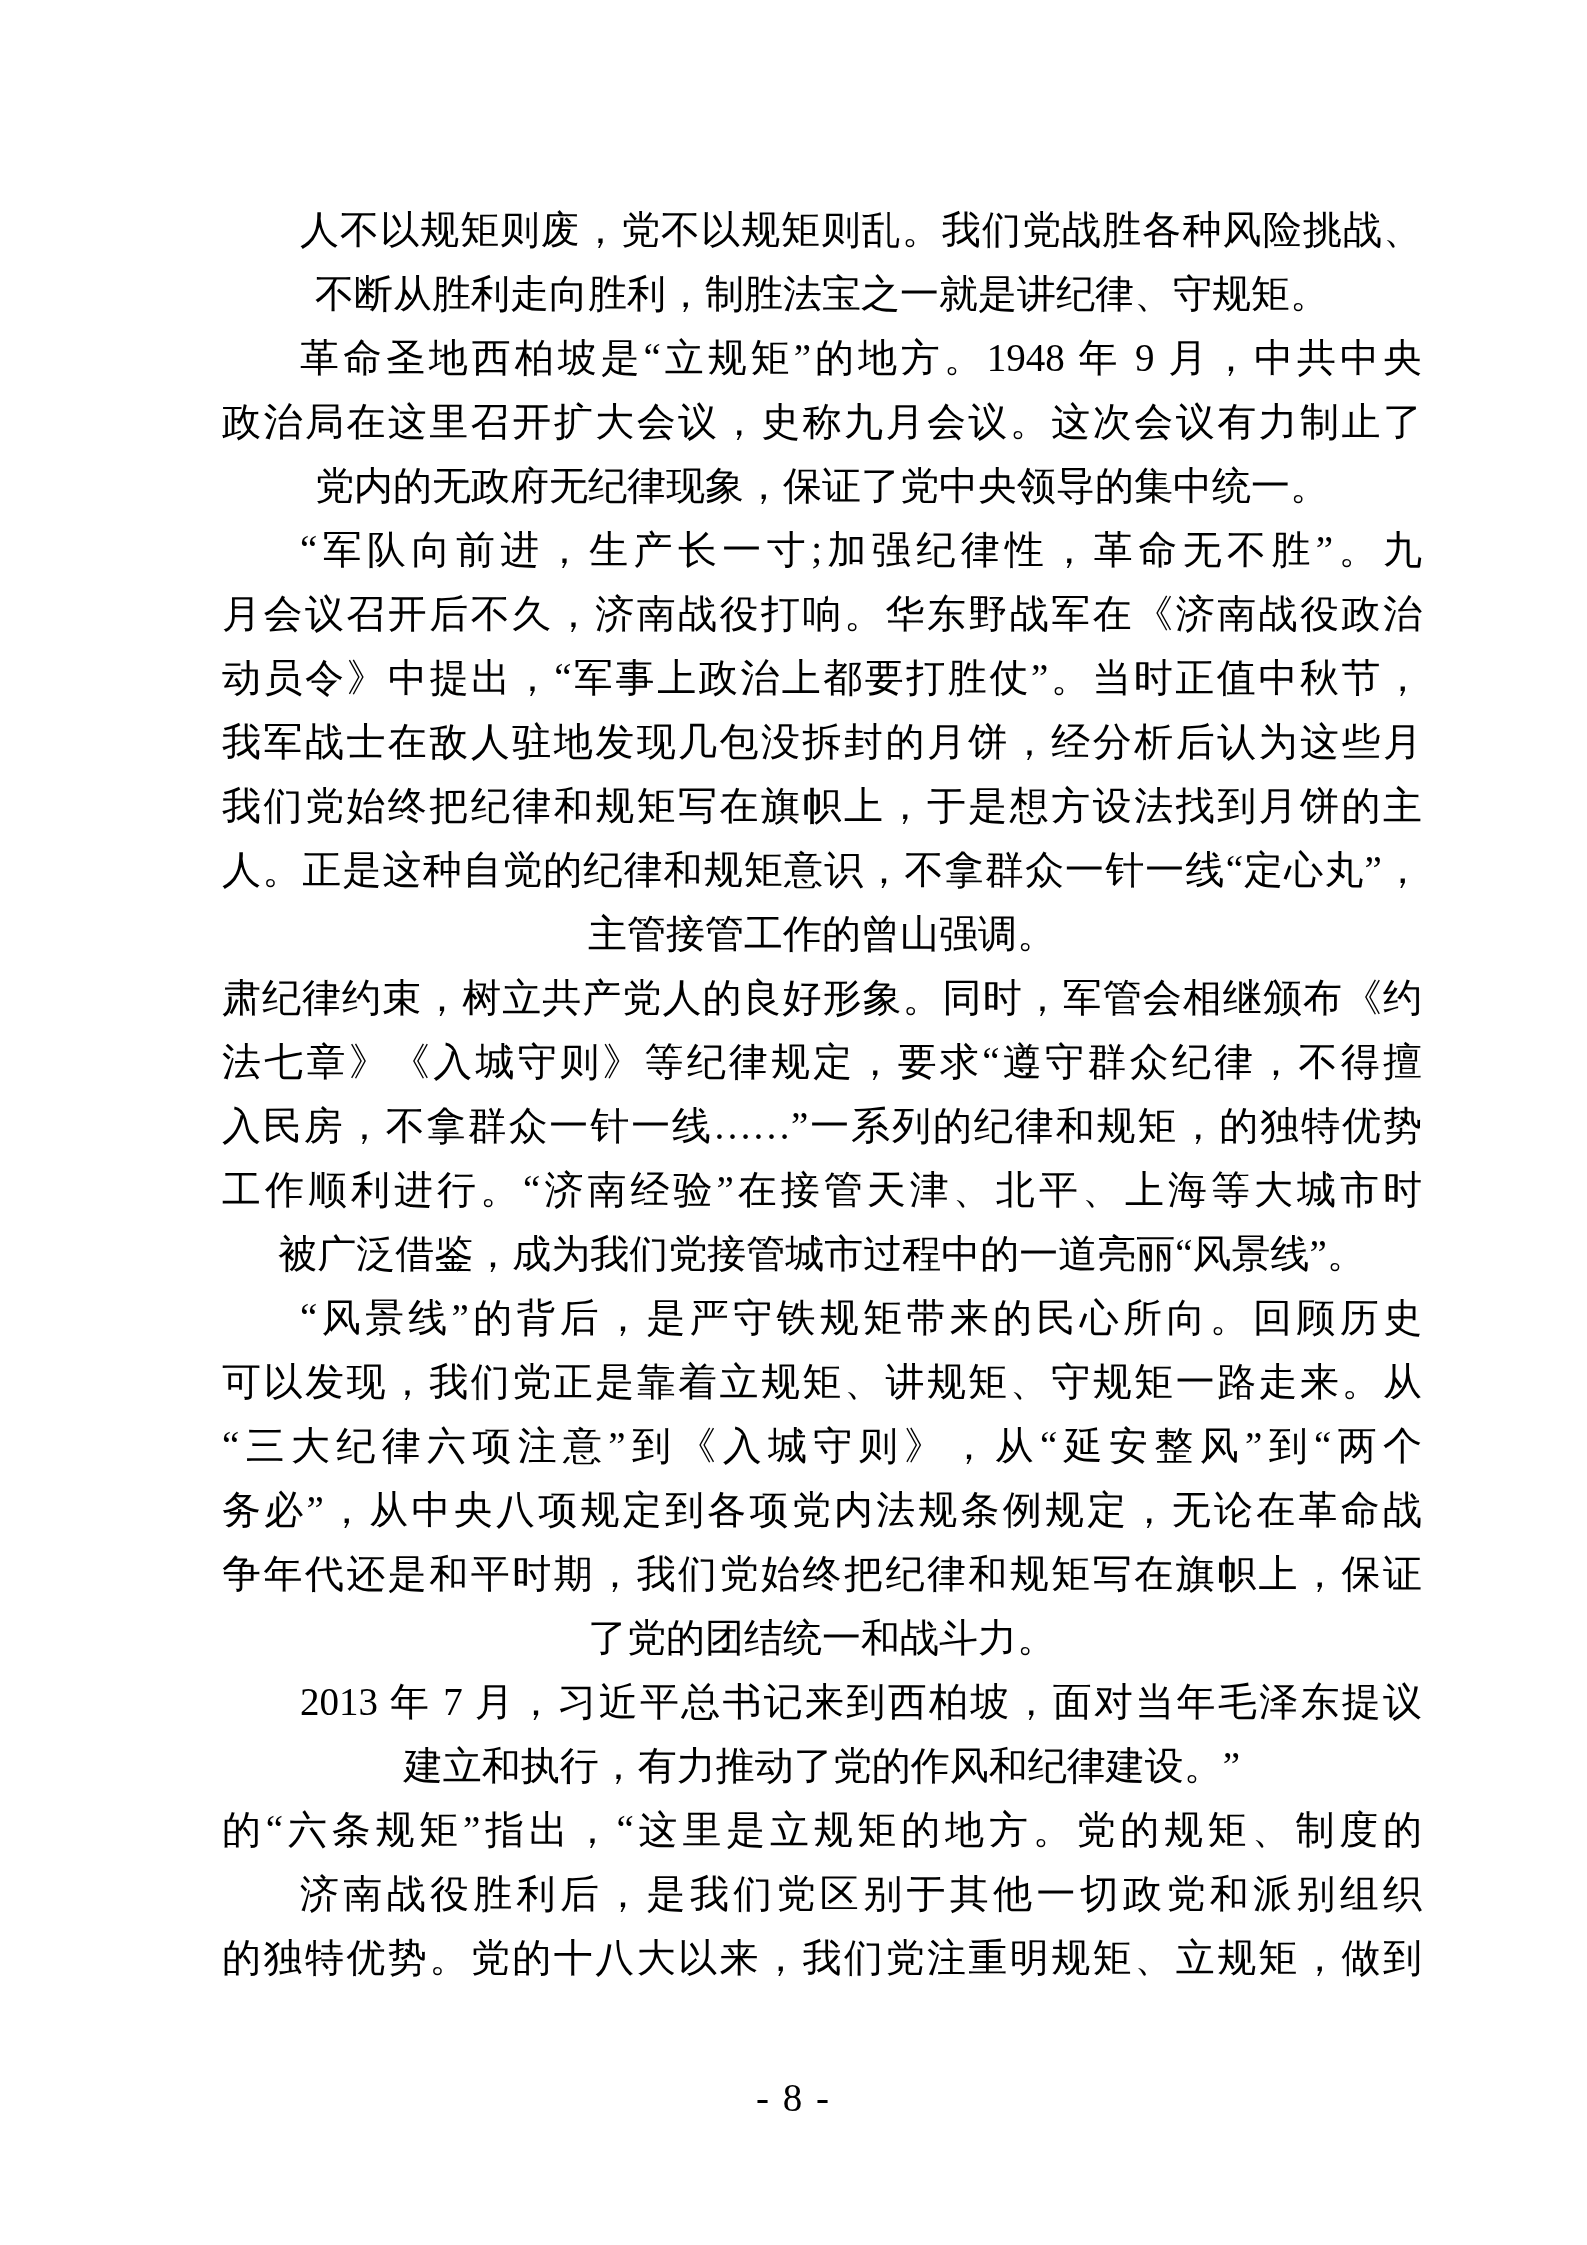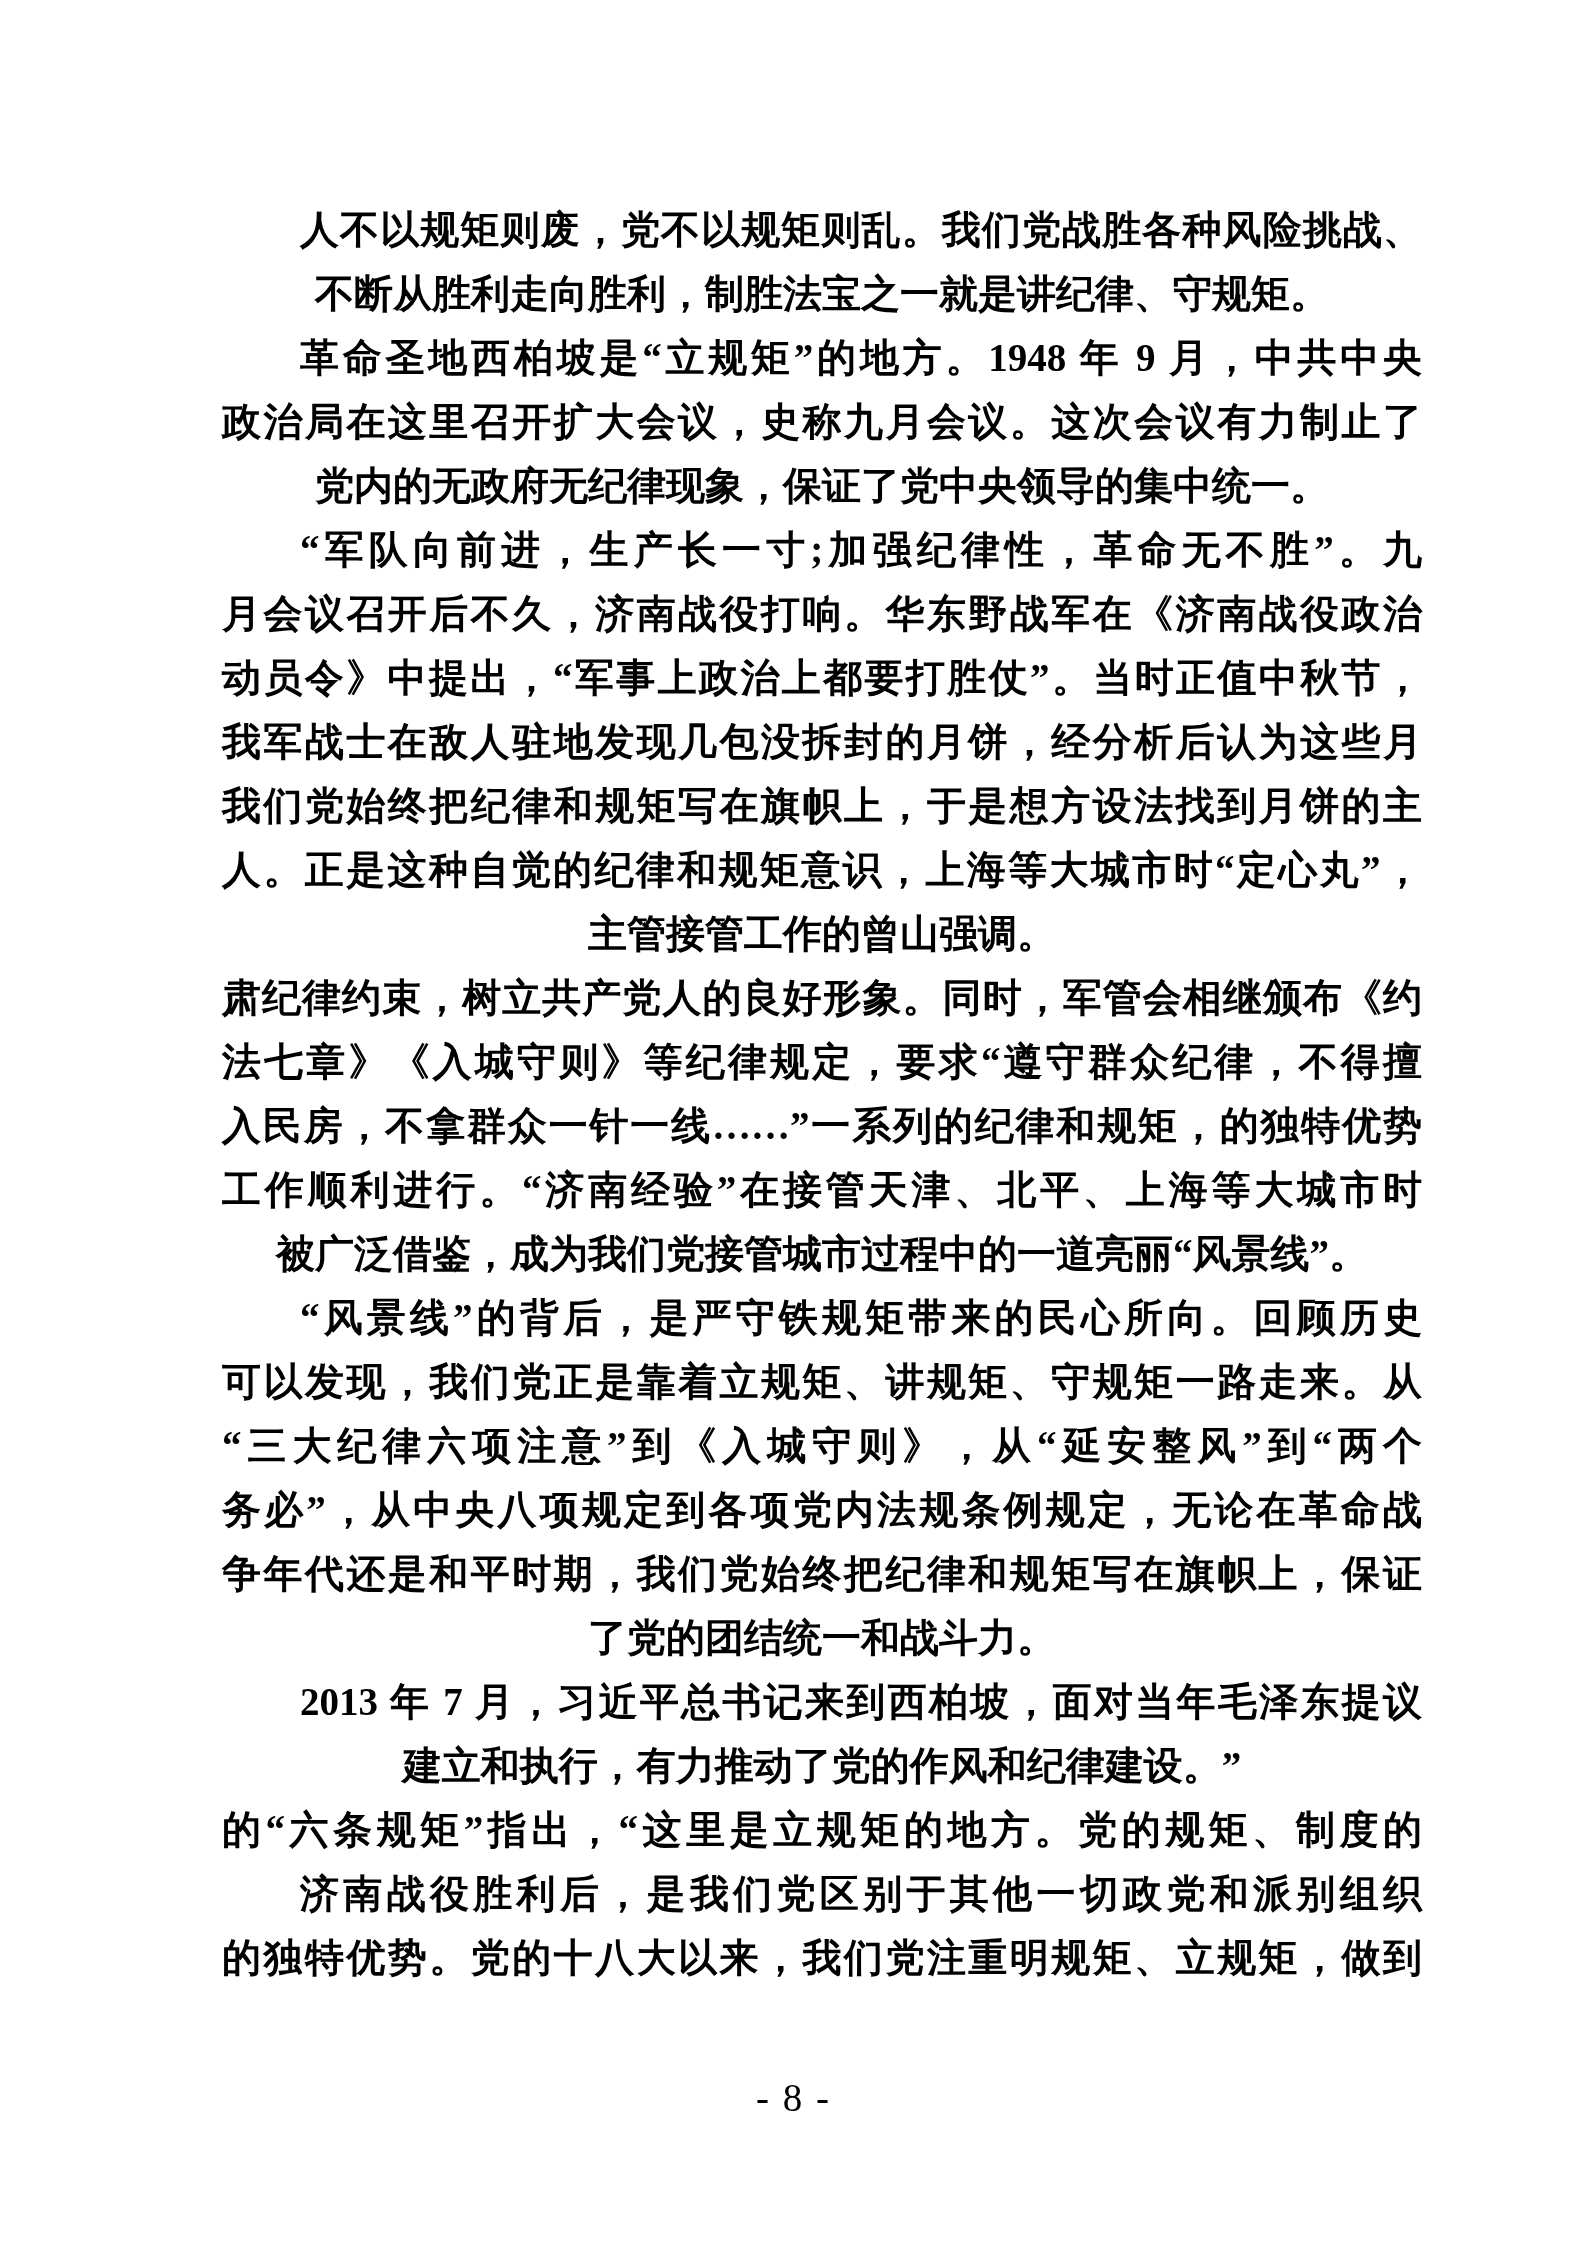--- a/index.html
+++ b/index.html
@@ -22,21 +22,20 @@
   }
   .text-column {
     position: absolute;
     left: 222px;
     top: 198px;
     width: 1200px;
   }
   .para {
     margin: 0;
     padding: 0;
-    font-weight: bold;
   }
   .line {
     font-size: 39px;
     line-height: 64px;
     text-align: center;
     white-space: normal;
     letter-spacing: 0;
   }
   .line.fill {
     text-align: justify;
@@ -71,21 +70,21 @@
         <div class="line fill indent">革命圣地西柏坡是“立规矩”的地方。1948 年 9 月，中共中央</div>
         <div class="line fill">政治局在这里召开扩大会议，史称九月会议。这次会议有力制止了</div>
         <div class="line">党内的无政府无纪律现象，保证了党中央领导的集中统一。</div>
       </div>
       <div class="para">
         <div class="line fill indent">“军队向前进，生产长一寸;加强纪律性，革命无不胜”。九</div>
         <div class="line fill">月会议召开后不久，济南战役打响。华东野战军在《济南战役政治</div>
         <div class="line fill">动员令》中提出，“军事上政治上都要打胜仗”。当时正值中秋节，</div>
         <div class="line fill">我军战士在敌人驻地发现几包没拆封的月饼，经分析后认为这些月</div>
         <div class="line fill">我们党始终把纪律和规矩写在旗帜上，于是想方设法找到月饼的主</div>
-        <div class="line fill">人。正是这种自觉的纪律和规矩意识，上海等大城市时“定心丸”，</div>
+        <div class="line fill">人。正是这种自觉的纪律和规矩意识，不拿群众一针一线“定心丸”，</div>
         <div class="line">主管接管工作的曾山强调。</div>
       </div>
       <div class="para">
         <div class="line fill">肃纪律约束，树立共产党人的良好形象。同时，军管会相继颁布《约</div>
         <div class="line fill">法七章》《入城守则》等纪律规定，要求“遵守群众纪律，不得擅</div>
         <div class="line fill">入民房，不拿群众一针一线……”一系列的纪律和规矩，的独特优势</div>
         <div class="line fill">工作顺利进行。“济南经验”在接管天津、北平、上海等大城市时</div>
         <div class="line">被广泛借鉴，成为我们党接管城市过程中的一道亮丽“风景线”。</div>
       </div>
       <div class="para">

